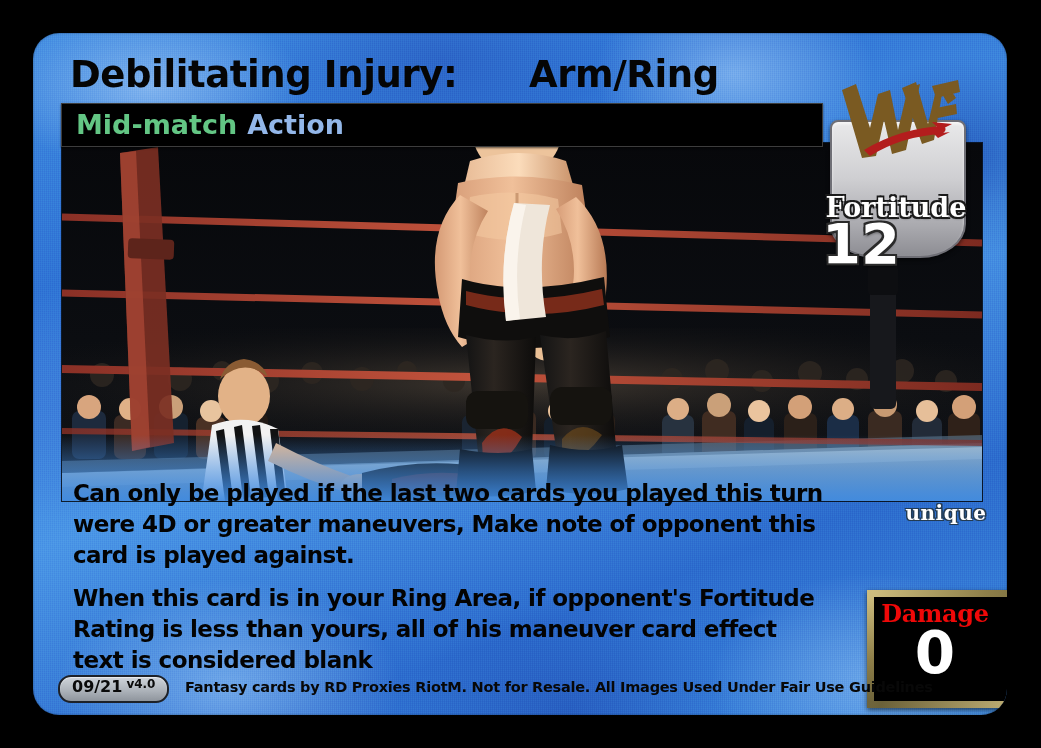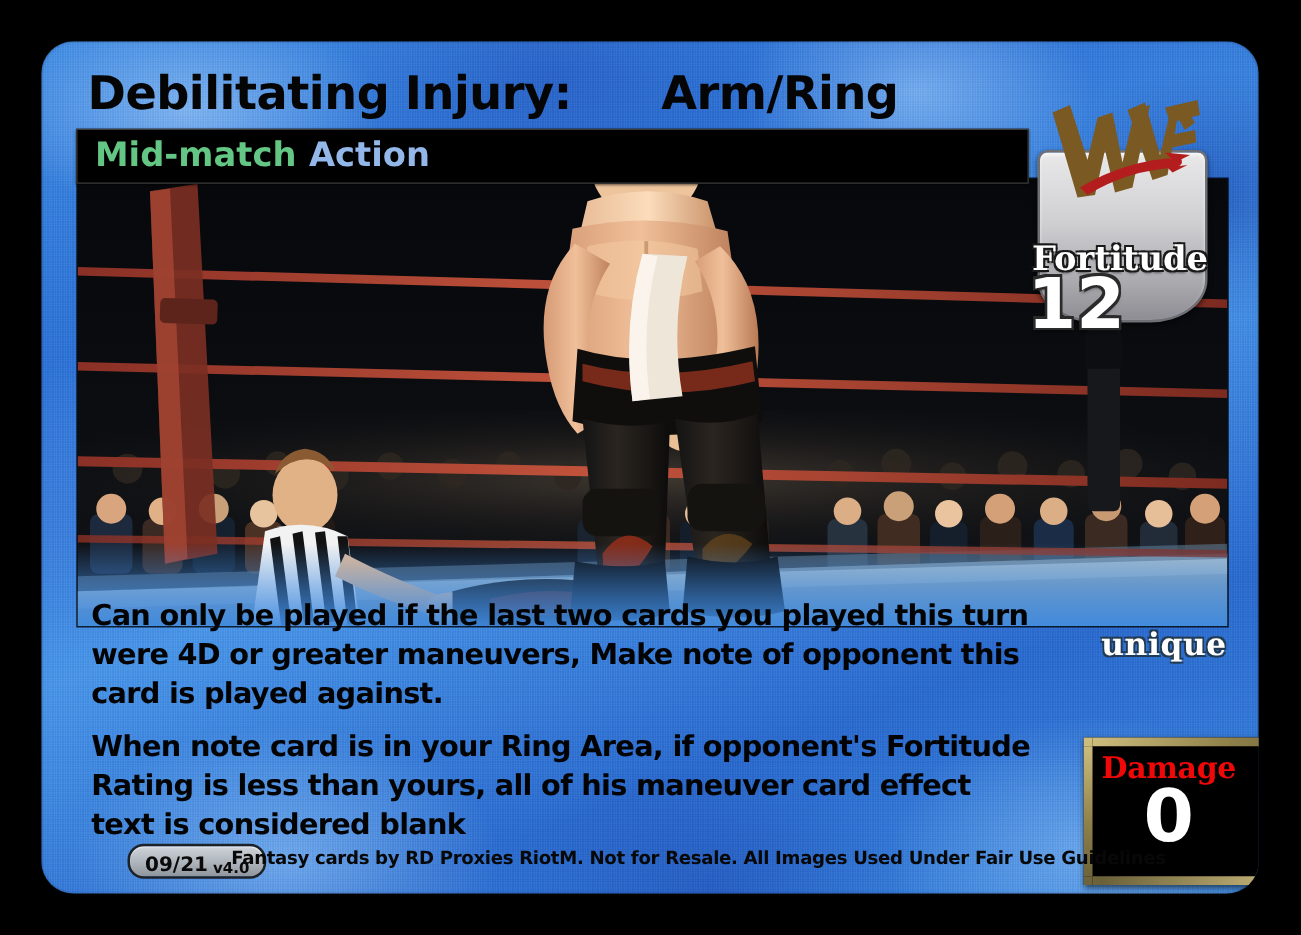--- a/index.html
+++ b/index.html
@@ -190,24 +190,24 @@
     letter-spacing: -0.55px;
     margin: 0 0 12px 0;
   }
 
   
   #unique {
     position: absolute;
     left: 848px;
     top: 468px;
     width: 130px;
-    text-align: left;
+    text-align: center;
     font-family: "DejaVu Serif", serif;
     font-weight: 700;
-    font-size: 25px;
+    font-size: 20px;
     color: #ffffff;
     letter-spacing: 0.5px;
     z-index: 8;
     text-shadow:
       -1.4px -1.4px 0 #233b52, 1.4px -1.4px 0 #233b52,
       -1.4px  1.4px 0 #233b52, 1.4px  1.4px 0 #233b52;
   }
 
   
   #damage-box {
@@ -257,24 +257,23 @@
   #version-badge {
     position: absolute;
     left: 25px;
     top: 2px;
     height: 24px;
     padding: 0 12px;
     border-radius: 13px;
     background: linear-gradient(180deg, #cfd4da 0%, #aeb4bb 55%, #8f959d 100%);
     border: 2px solid #1d2128;
     display: flex;
-    align-items: flex-end;
+    align-items: flex-start;
     gap: 1px;
     box-shadow: inset 0 1px 1px rgba(255,255,255,.6);
-    margin-left: 44px;
   }
   #version-date {
     font-family: "DejaVu Sans", sans-serif;
     font-weight: 700;
     font-size: 16px;
     color: #0a0a0a;
   }
   #version-rev {
     font-family: "DejaVu Sans", sans-serif;
     font-weight: 700;
@@ -525,21 +524,21 @@
           <path d="M96 44 L116 46 L104 52 Z"></path>
           <path d="M98 56 L114 54 L102 60 Z"></path>
         </g>
       </svg>
       <div class="fort-word">Fortitude</div>
       <div class="fort-num">12</div>
     </div>
 
     <div id="body-text">
       <p class="para">Can only be played if the last two cards you played this turn were 4D or greater maneuvers, Make note of opponent this card is played against.</p>
-      <p class="para">When note card is in your Ring Area, if opponent's Fortitude Rating is less than yours, all of his maneuver card effect text is considered blank</p>
+      <p class="para">When this card is in your Ring Area, if opponent's Fortitude Rating is less than yours, all of his maneuver card effect text is considered blank</p>
     </div>
 
     <div id="unique">unique</div>
 
     <div id="damage-box">
       <div id="damage-label">Damage</div>
       <div id="damage-value">0</div>
     </div>
 
     <div id="footer">

